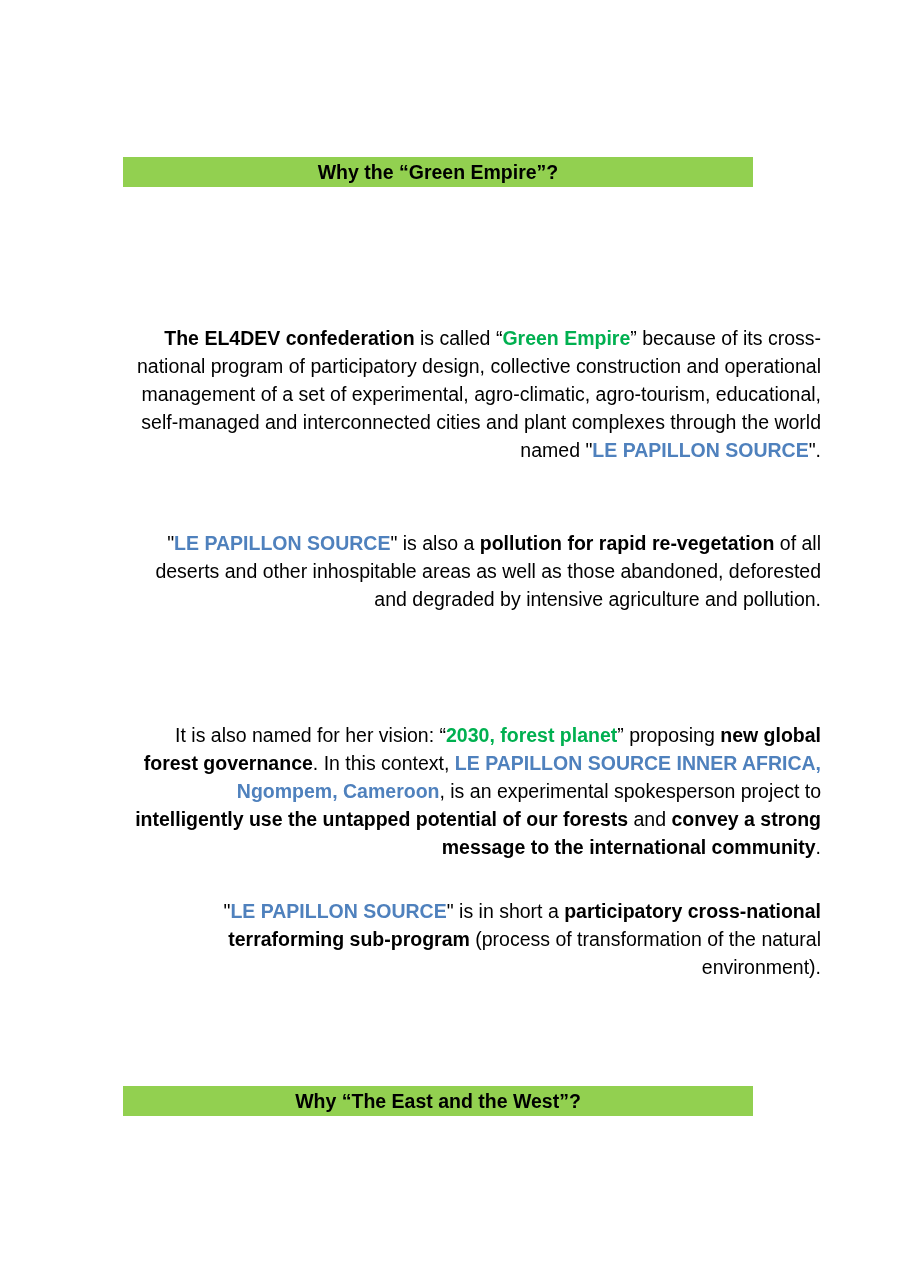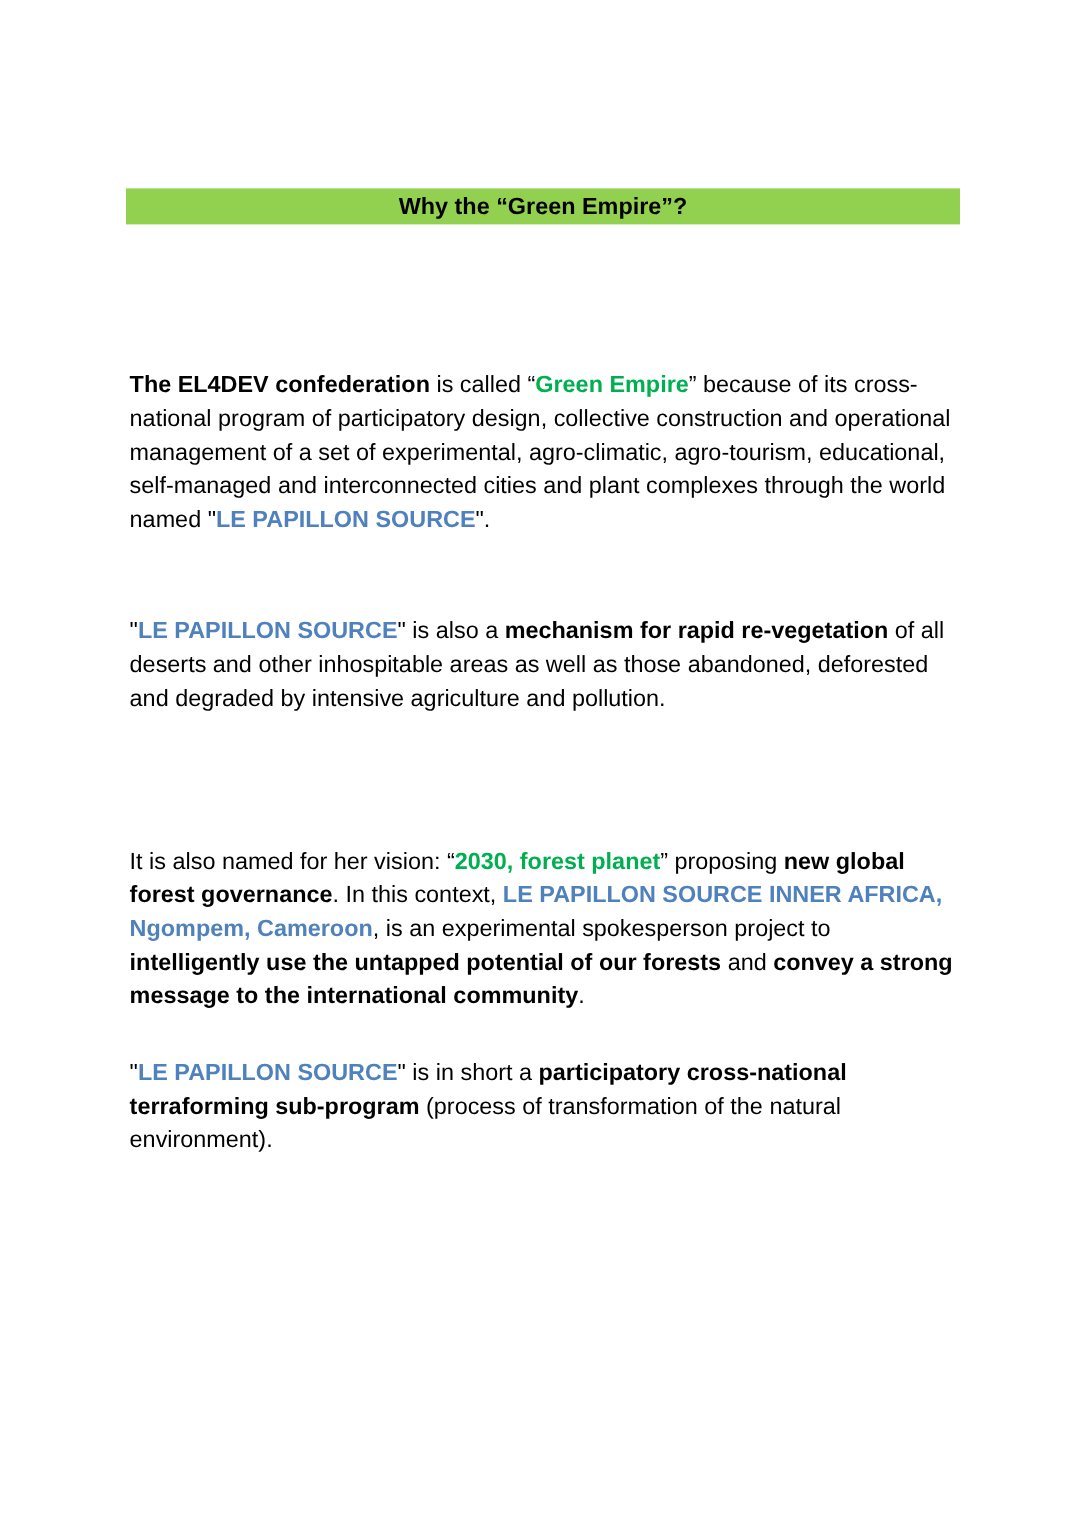--- a/index.html
+++ b/index.html
@@ -7,64 +7,67 @@
     position: relative;
     width: 905px;
     height: 1280px;
     background: var(--page-background, #ffffff);
     font-family: "Liberation Sans", sans-serif;
     color: var(--text-black, #000000);
     overflow: hidden;
   }
   .section-bar {
     position: absolute;
-    left: 105px;
-    width: 695px;
+    left: 123px;
+    width: 630px;
     height: 30px;
     background: var(--bar-green, #92d050);
     display: flex;
     align-items: center;
     justify-content: center;
   }
   .section-bar .bar-title {
     font-weight: bold;
     font-size: 19.5px;
     color: var(--text-black, #000000);
     white-space: nowrap;
   }
   .bar-1 { top: 157px; }
   .bar-2 { top: 1086px; }
   .para {
     position: absolute;
     left: 108px;
     width: 696px;
-    margin: 0;
+    margin: 17px;
     font-size: 19.5px;
     line-height: 28px;
-    text-align: left;
+    text-align: right;
   }
   .p1 { top: 307px; }
   .p2 { top: 512px; }
   .p3 { top: 704px; }
   .p4 { top: 880px; }
   .b { font-weight: bold; }
   .green { font-weight: bold; color: var(--text-green, #00b050); }
   .blue { font-weight: bold; color: var(--text-blue, #4f81bd); }
 </style>
 </head>
 <body>
 
 <div class="page">
 
   <div class="section-bar bar-1">
     <span class="bar-title">Why the “Green Empire”?</span>
   </div>
 
   <p class="para p1"><span class="b">The EL4DEV confederation</span><span> is called “</span><span class="green">Green Empire</span><span>” because of its cross-national program of participatory design, collective construction and operational management of a set of experimental, agro-climatic, agro-tourism, educational, self-managed and interconnected cities and plant complexes through the world named "</span><span class="blue">LE PAPILLON SOURCE</span><span>".</span></p>
 
-  <p class="para p2"><span>"</span><span class="blue">LE PAPILLON SOURCE</span><span>" is also a </span><span class="b">mechanism for rapid re-vegetation</span><span> of all deserts and other inhospitable areas as well as those abandoned, deforested and degraded by intensive agriculture and pollution.</span></p>
+  <p class="para p2"><span>"</span><span class="blue">LE PAPILLON SOURCE</span><span>" is also a </span><span class="b">pollution for rapid re-vegetation</span><span> of all deserts and other inhospitable areas as well as those abandoned, deforested and degraded by intensive agriculture and pollution.</span></p>
 
   <p class="para p3"><span>It is also named for her vision: “</span><span class="green">2030, forest planet</span><span>” proposing </span><span class="b">new global forest governance</span><span>. In this context, </span><span class="blue">LE PAPILLON SOURCE INNER AFRICA, Ngompem, Cameroon</span><span>, is an experimental spokesperson project to </span><span class="b">intelligently use the untapped potential of our forests</span><span> and </span><span class="b">convey a strong message to the international community</span><span>.</span></p>
 
   <p class="para p4"><span>"</span><span class="blue">LE PAPILLON SOURCE</span><span>" is in short a </span><span class="b">participatory cross-national terraforming sub-program</span><span> (process of transformation of the natural environment).</span></p>
 
+  <div class="section-bar bar-2">
+    <span class="bar-title">Why “The East and the West”?</span>
+  </div>
 
 </div>
 
 </body></html>

